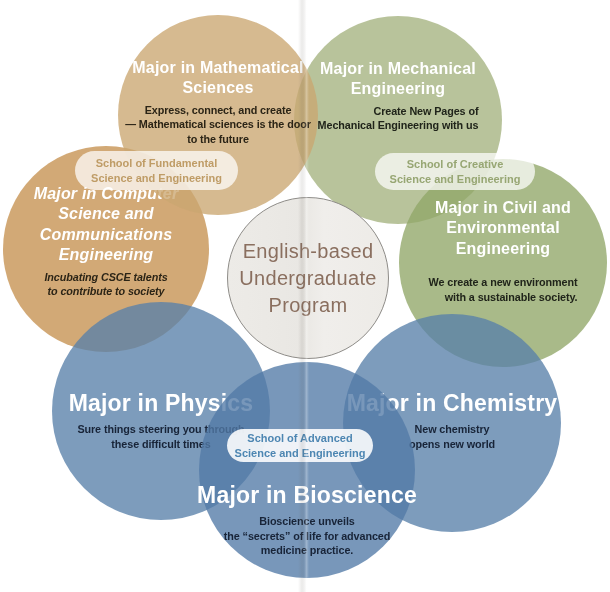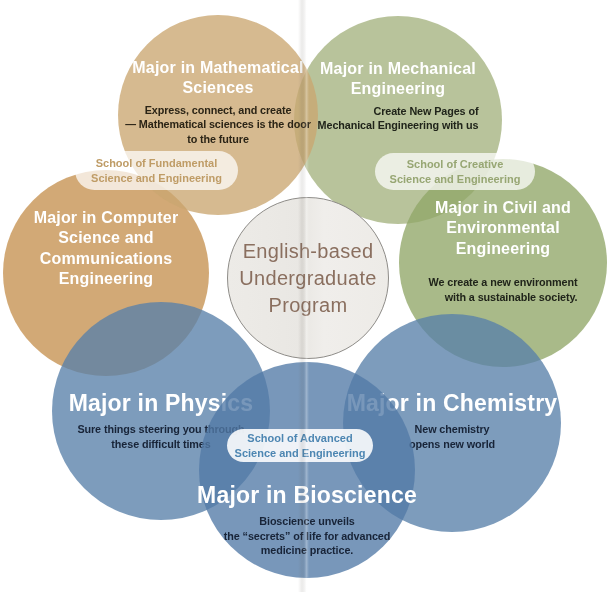--- a/index.html
+++ b/index.html
@@ -67,25 +67,27 @@
   </div>
 
   <div class="circle" style="left: 399px; top: 159px; width: 208px; height: 208px; padding-top: 39px; background-color: rgba(145, 166, 104, 0.78); gap: 12px;">
     <div class="major-title">Major in Civil and
 Environmental
 Engineering</div>
     <div class="major-desc desc-green">We create a new environment
 with a sustainable society.</div>
   </div>
 
-  <div class="circle" style="left: 3px; top: 170px; width: 206px; height: 206px; padding-top: 38px; background-color: rgba(197, 145, 79, 0.78);">
+  <div class="circle" style="left: 3px; top: 146px; width: 206px; height: 206px; padding-top: 38px; background-color: rgba(197, 145, 79, 0.78); font-style: italic;">
     <div class="major-title">Major in Computer
 Science and
 Communications
 Engineering</div>
+    <div class="major-desc desc-tan">Incubating CSCE talents
+to contribute to society</div>
   </div>
 
   <div class="circle" style="left: 118px; top: 15px; width: 200px; height: 200px; padding-top: 43px; background-color: rgba(202, 167, 113, 0.78);">
     <div class="major-title">Major in Mathematical
 Sciences</div>
     <div class="major-desc desc-tan">Express, connect, and create
 — Mathematical sciences is the door
 to the future</div>
   </div>
 

